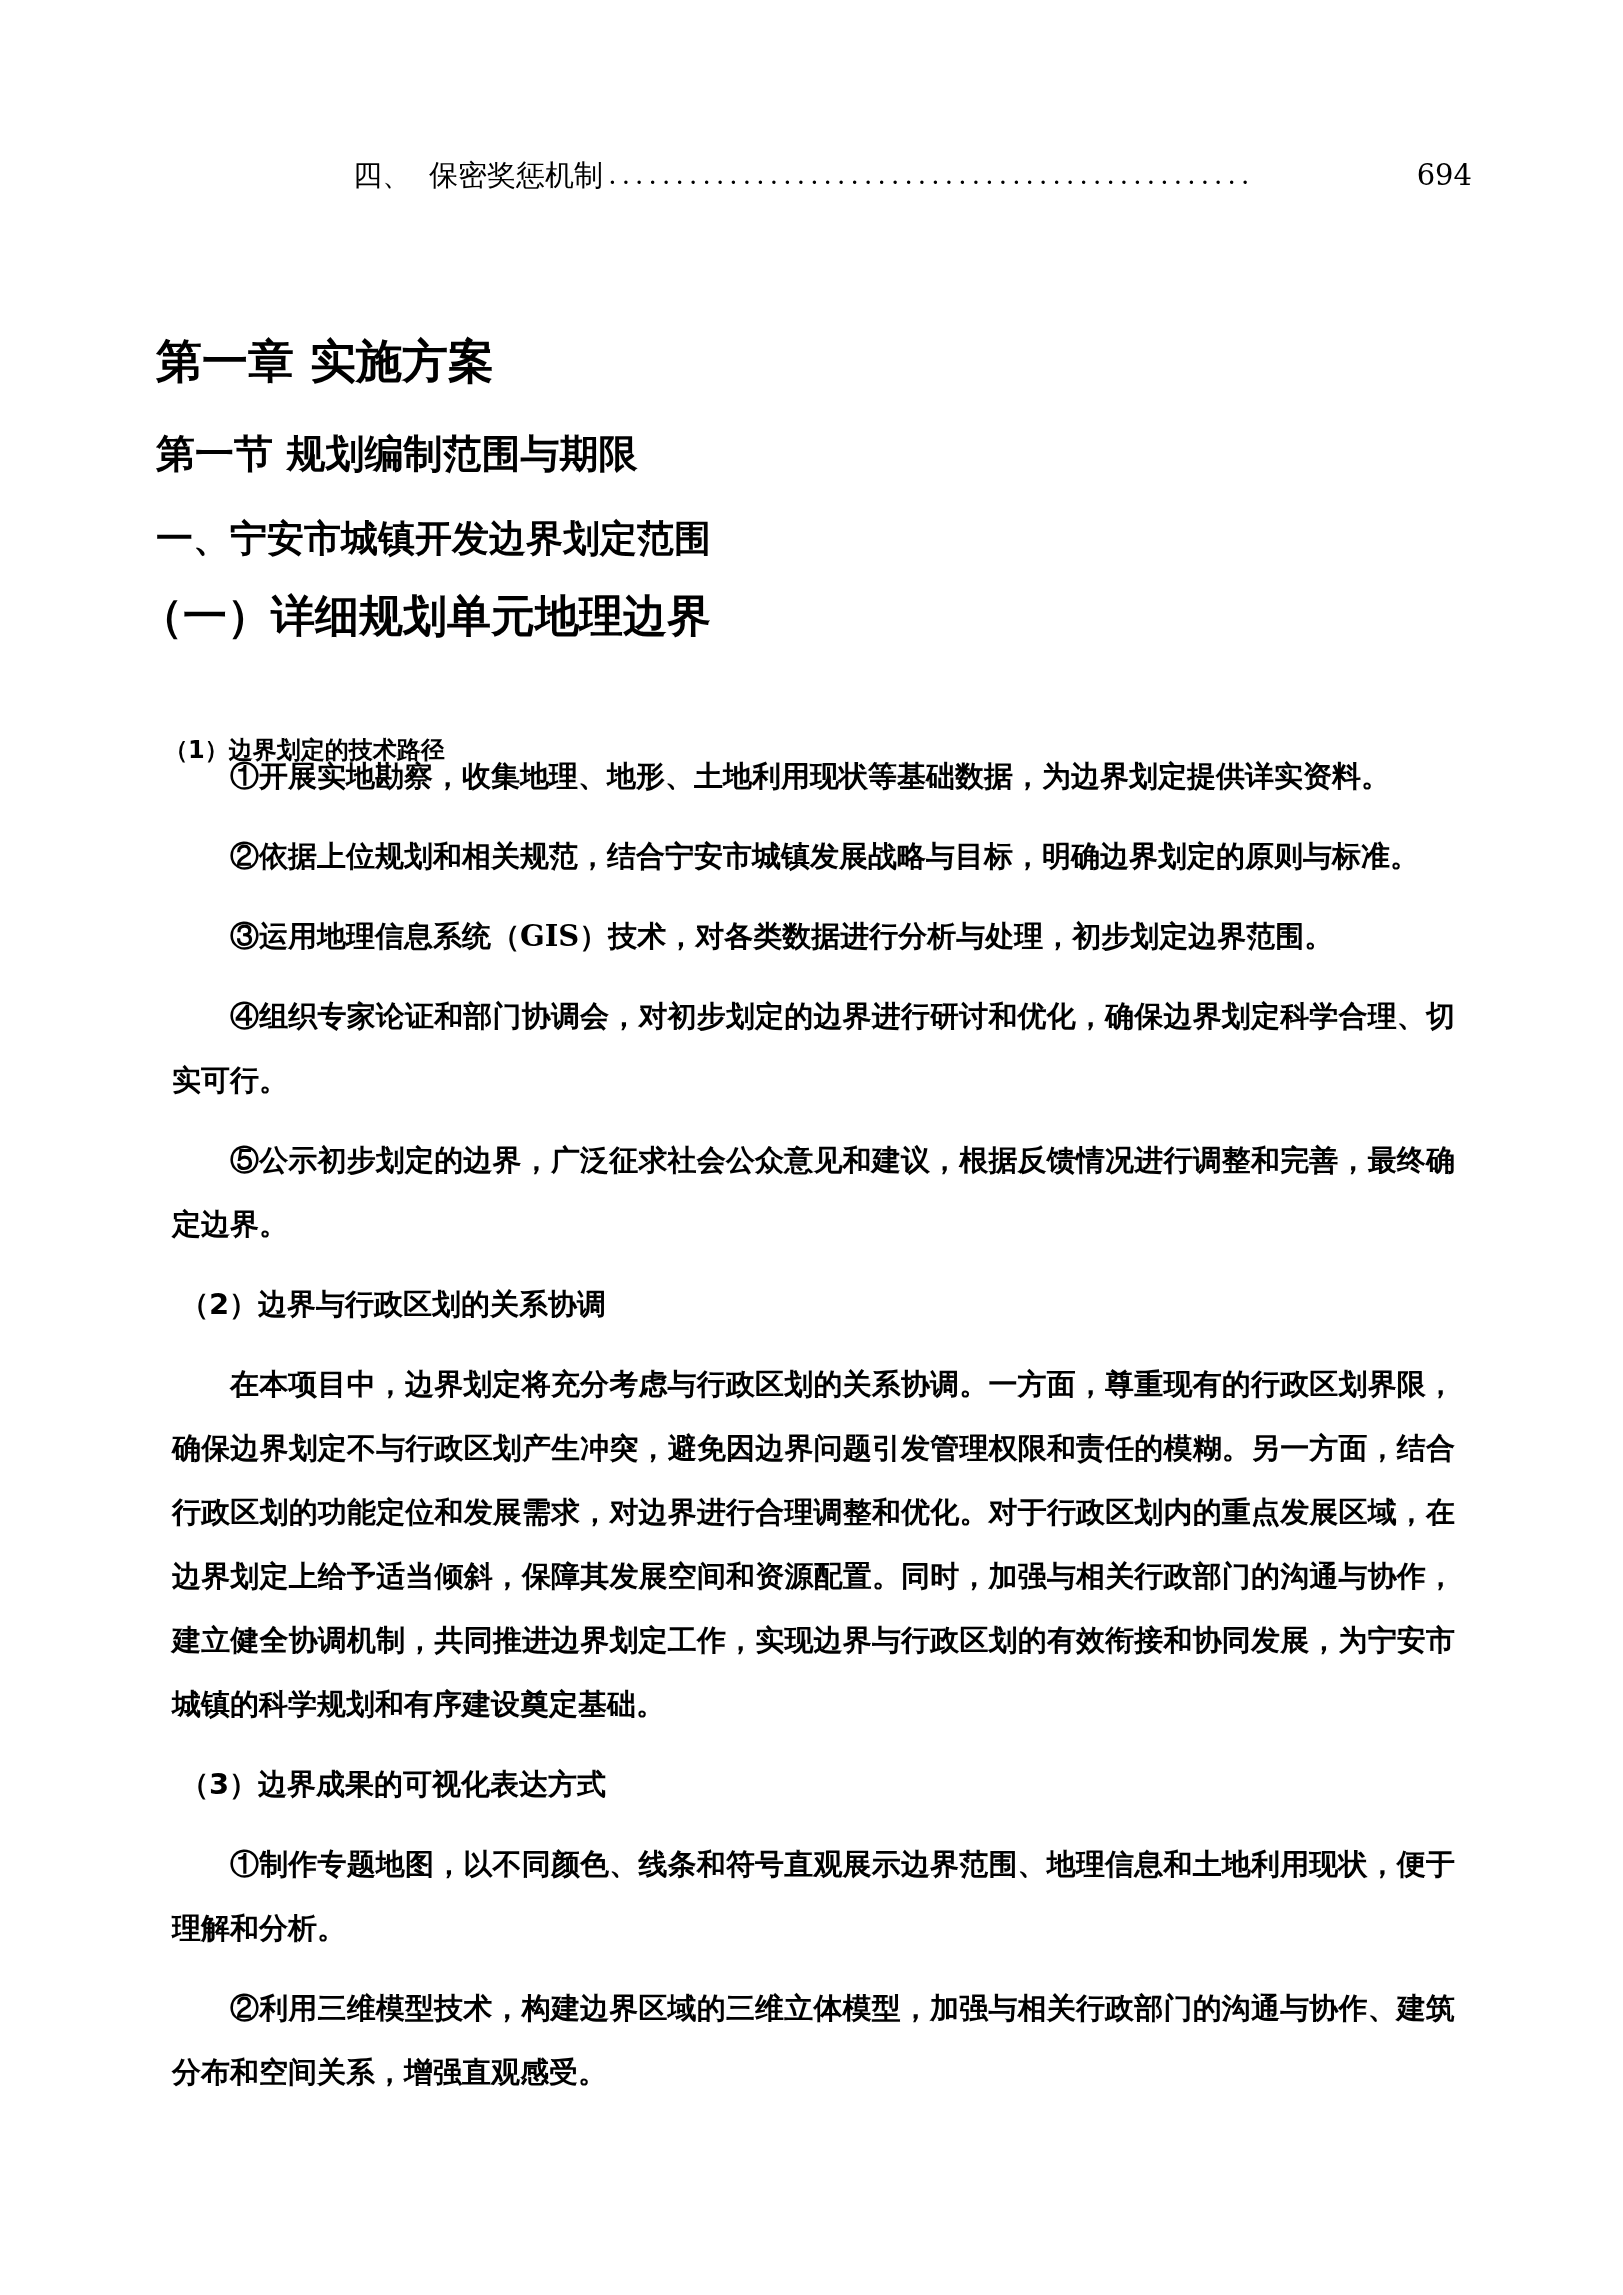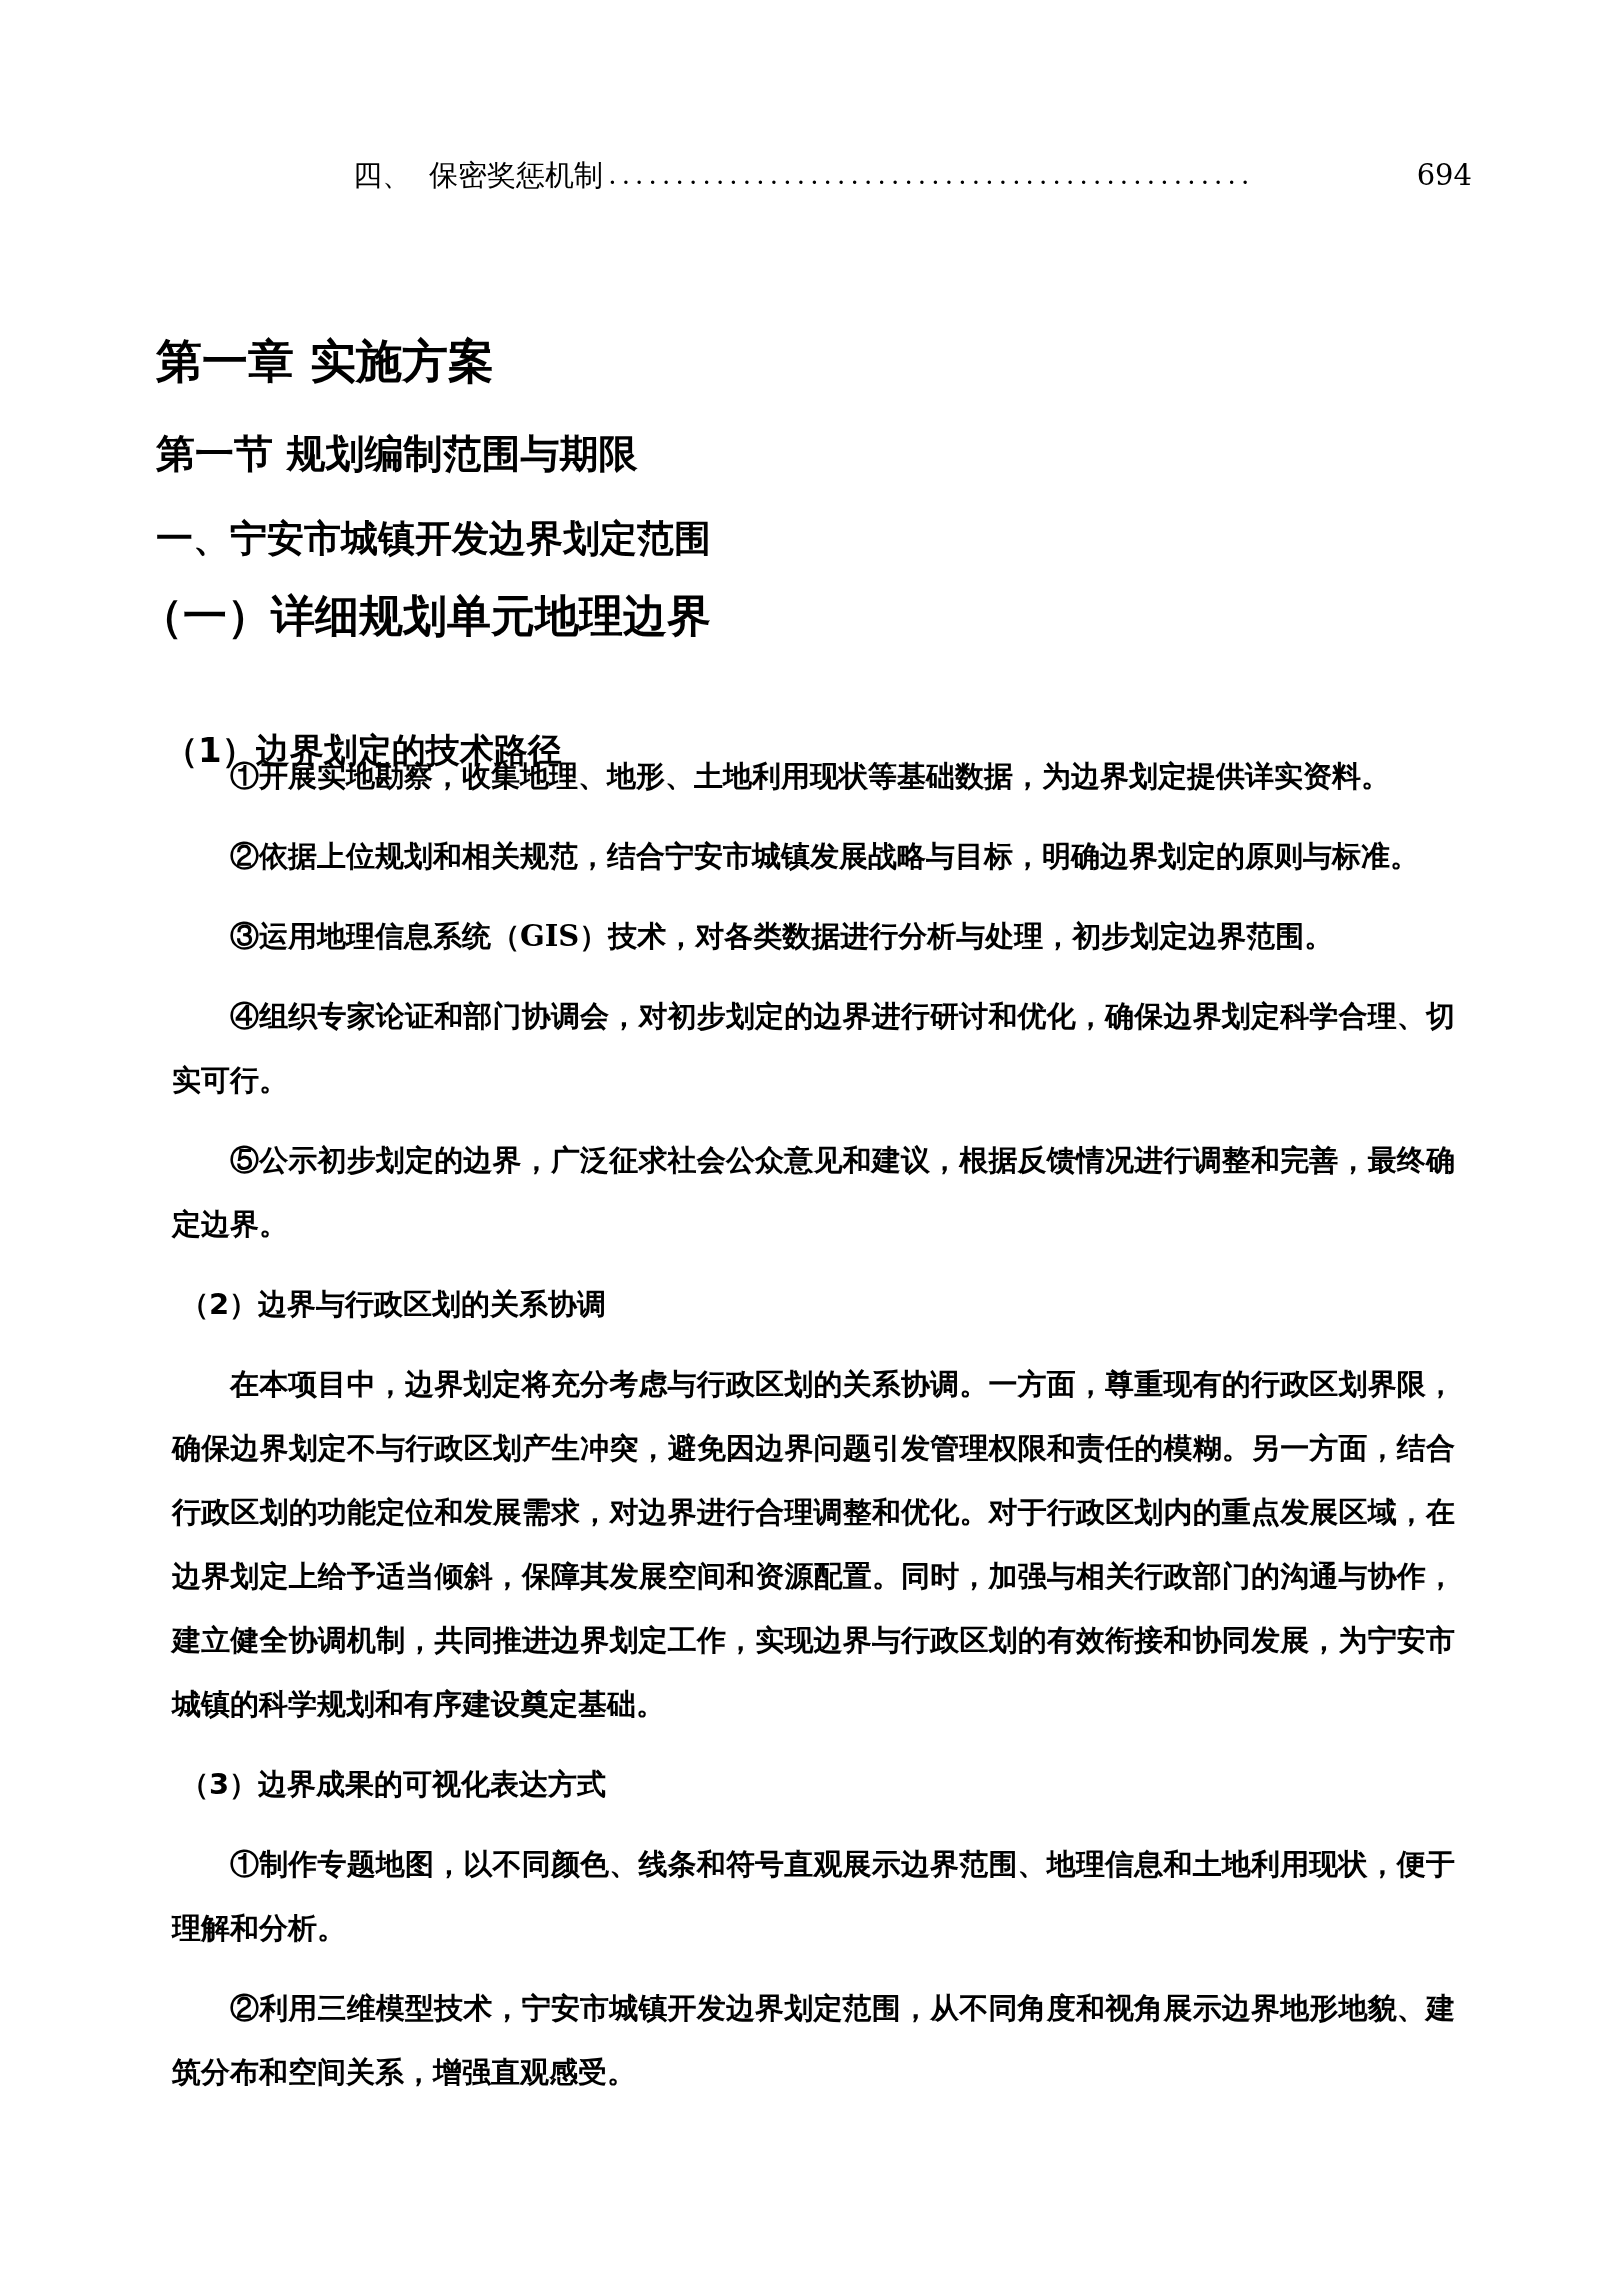--- a/index.html
+++ b/index.html
@@ -14,21 +14,21 @@
   .toc-dots { flex: 1; overflow: hidden; white-space: nowrap; letter-spacing: 5.2px; margin: 0 5.2px; font-size: 26px; }
   .toc-page { white-space: pre; }
 
   .h { position: absolute; left: 156px; font-family: "DejaVu Sans", "Liberation Sans", sans-serif;
        font-weight: bold; white-space: nowrap; margin-top: 48px; }
   .h-chapter { top: 281px; font-size: 46px; line-height: 65px; }
   .h-section { top: 376px; font-size: 39px; line-height: 59px; }
   .h-sub1 { top: 463px; font-size: 37px; line-height: 56px; }
   .h-sub2 { top: 543px; left: 139px; font-size: 44px; line-height: 50px; }
   .h-sub3 { top: 622px; font-size: 29px; line-height: 42px; }
-  .h-sub4 { top: 681px; left: 164px; font-size: 34px; line-height: 42px; }
+  .h-sub4 { top: 681px; left: 164px; font-size: 24px; line-height: 42px; }
 
   .body-text { position: absolute; left: 156px; width: 1315px; font-size: 29px; line-height: 64px;
                text-align: justify; text-justify: inter-character; }
   .para { margin: 16px; text-indent: 58px; font-weight: bold; }
   .heading-inline { font-family: "DejaVu Sans", "Liberation Sans", sans-serif; font-weight: bold;
                     font-size: 29px; line-height: 64px; margin: 16px; text-indent: 7.9px; }
 </style>
 </head>
 <body>
 
@@ -50,17 +50,17 @@
   <div class="body-text" style="top: 728px;">
     <p class="para">①开展实地勘察，收集地理、地形、土地利用现状等基础数据，为边界划定提供详实资料。</p>
     <p class="para">②依据上位规划和相关规范，结合宁安市城镇发展战略与目标，明确边界划定的原则与标准。</p>
     <p class="para">③运用地理信息系统（GIS）技术，对各类数据进行分析与处理，初步划定边界范围。</p>
     <p class="para">④组织专家论证和部门协调会，对初步划定的边界进行研讨和优化，确保边界划定科学合理、切实可行。</p>
     <p class="para">⑤公示初步划定的边界，广泛征求社会公众意见和建议，根据反馈情况进行调整和完善，最终确定边界。</p>
     <p class="heading-inline">（2）边界与行政区划的关系协调</p>
     <p class="para">在本项目中，边界划定将充分考虑与行政区划的关系协调。一方面，尊重现有的行政区划界限，确保边界划定不与行政区划产生冲突，避免因边界问题引发管理权限和责任的模糊。另一方面，结合行政区划的功能定位和发展需求，对边界进行合理调整和优化。对于行政区划内的重点发展区域，在边界划定上给予适当倾斜，保障其发展空间和资源配置。同时，加强与相关行政部门的沟通与协作，建立健全协调机制，共同推进边界划定工作，实现边界与行政区划的有效衔接和协同发展，为宁安市城镇的科学规划和有序建设奠定基础。</p>
     <p class="heading-inline">（3）边界成果的可视化表达方式</p>
     <p class="para">①制作专题地图，以不同颜色、线条和符号直观展示边界范围、地理信息和土地利用现状，便于理解和分析。</p>
-    <p class="para">②利用三维模型技术，宁安市城镇开发边界划定范围，从不同角度和视角展示边界地形地貌、建筑分布和空间关系，增强直观感受。</p>
+    <p class="para">②利用三维模型技术，构建边界区域的三维立体模型，加强与相关行政部门的沟通与协作、建筑分布和空间关系，增强直观感受。</p>
   </div>
 
 </div>
 
 
 </body></html>

